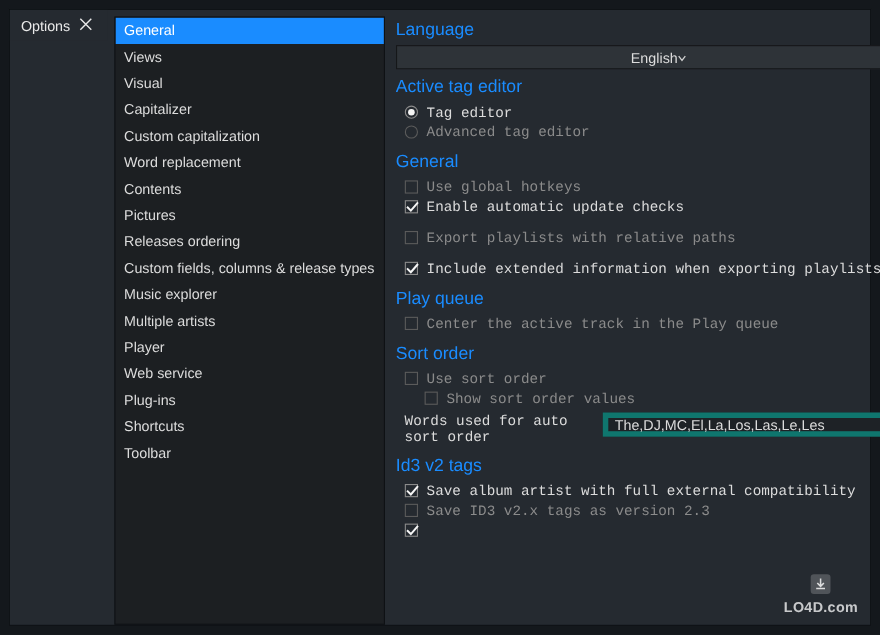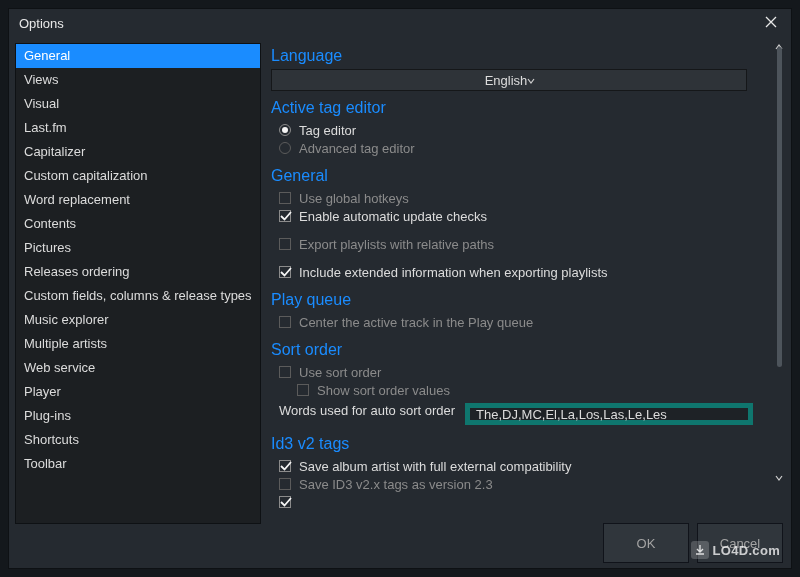--- a/index.html
+++ b/index.html
@@ -1,20 +1,20 @@
 <!DOCTYPE html>
 <html><head>
 <meta charset="utf-8">
 <style>
   * { box-sizing: border-box; margin: 0; padding: 0; font-family: "Segoe UI", Tahoma, sans-serif; }
   html, body { width: 800px; height: 577px; overflow: hidden; background: #1a1e22; }
   .outer { position: relative; width: 800px; height: 577px; background: #14181c; }
   .window {
     position: absolute; left: 8px; top: 8px; right: 8px; bottom: 8px;
-    background: #252a30; border: 1px solid #0e1114; display: flex; flex-direction: column;
+    background: #252a30; border: 1px solid #0e1114; display: flex; flex-direction: row;
   }
   .titlebar {
     height: 28px; display: flex; align-items: center; justify-content: space-between;
     padding: 0 6px 0 10px; color: #e8e8e8; font-size: 13px;
     background: #252a30;
   }
   .titlebar .close { width: 28px; height: 28px; display: flex; align-items: center; justify-content: center; color: #e8e8e8; cursor: pointer; }
   .titlebar .close svg { width: 12px; height: 12px; }
   .body { flex: 1; display: flex; padding: 6px 6px 0 6px; gap: 10px; min-height: 0; }
   .sidebar {
@@ -55,40 +55,41 @@
   .radio.dim { border-color: #5b5b5b; }
   .checkbox {
     width: 12px; height: 12px; border: 1px solid #8b8b8b; flex: none; position: relative; background: transparent;
   }
   .checkbox.dim { border-color: #5b5b5b; }
   .checkbox.checked::after {
     content: ""; position: absolute; left: 1px; top: -2px; width: 10px; height: 10px;
     background: none;
   }
   .checkbox.checked svg { position: absolute; left: -1px; top: -2px; width: 14px; height: 14px; color: #f5f5f5; }
-  .lbl { color: #dcdcdc; }
+  .lbl { color: #dcdcdc; font-family: Liberation Mono, monospace; }
   .lbl.dim { color: #8b8b8b; }
   .spacer6 { height: 6px; }
   .spacer10 { height: 10px; }
   .inline { display: flex; align-items: flex-start; gap: 10px; padding-left: 8px; margin-top: 4px; }
   .textinput {
     flex: none; width: 288px; height: 22px; background: #1e2226; border: 5px solid #0f766e; color: #dcdcdc;
     padding: 0 6px; font-size: 13px; display: flex; align-items: center;
   }
   .footer {
     height: 44px; display: flex; align-items: center; justify-content: flex-end; gap: 8px; padding: 0 8px 6px 0;
   }
   .btn {
     width: 86px; height: 40px; background: #30363c; border: 1px solid #10131a; color: #a3a3a3;
     display: flex; align-items: center; justify-content: center; font-size: 13px; cursor: pointer;
   }
   .watermark {
     position: absolute; right: 20px; bottom: 18px; display: flex; align-items: center; gap: 4px;
     color: rgba(255,255,255,0.75); font-size: 13px; font-weight: 600; letter-spacing: 0.3px;
     pointer-events: none;
+    flex-direction: column;
   }
   .watermark .ico { width: 18px; height: 18px; border-radius: 3px; background: rgba(255,255,255,0.2); display:flex; align-items:center; justify-content:center; }
   .watermark .ico svg { width: 12px; height: 12px; color: rgba(255,255,255,0.8); }
 </style>
 </head>
 <body>
 
 <div class="outer">
   <div class="window">
 
@@ -102,32 +103,31 @@
         </span>
       </div>
     </div>
 
     <div class="body">
 
       <div class="sidebar">
         <div class="sidebar-item selected">General</div>
         <div class="sidebar-item">Views</div>
         <div class="sidebar-item">Visual</div>
-        <div class="sidebar-item">Last.fm</div>
         <div class="sidebar-item">Capitalizer</div>
         <div class="sidebar-item">Custom capitalization</div>
         <div class="sidebar-item">Word replacement</div>
         <div class="sidebar-item">Contents</div>
         <div class="sidebar-item">Pictures</div>
         <div class="sidebar-item">Releases ordering</div>
         <div class="sidebar-item">Custom fields, columns &amp; release types</div>
         <div class="sidebar-item">Music explorer</div>
         <div class="sidebar-item">Multiple artists</div>
+        <div class="sidebar-item">Player</div>
         <div class="sidebar-item">Web service</div>
-        <div class="sidebar-item">Player</div>
         <div class="sidebar-item">Plug-ins</div>
         <div class="sidebar-item">Shortcuts</div>
         <div class="sidebar-item">Toolbar</div>
       </div>
 
       <div class="content-wrap">
         <div class="content">
           <div class="section-head">Language</div>
           <div class="dropdown">
             <span>English</span>

